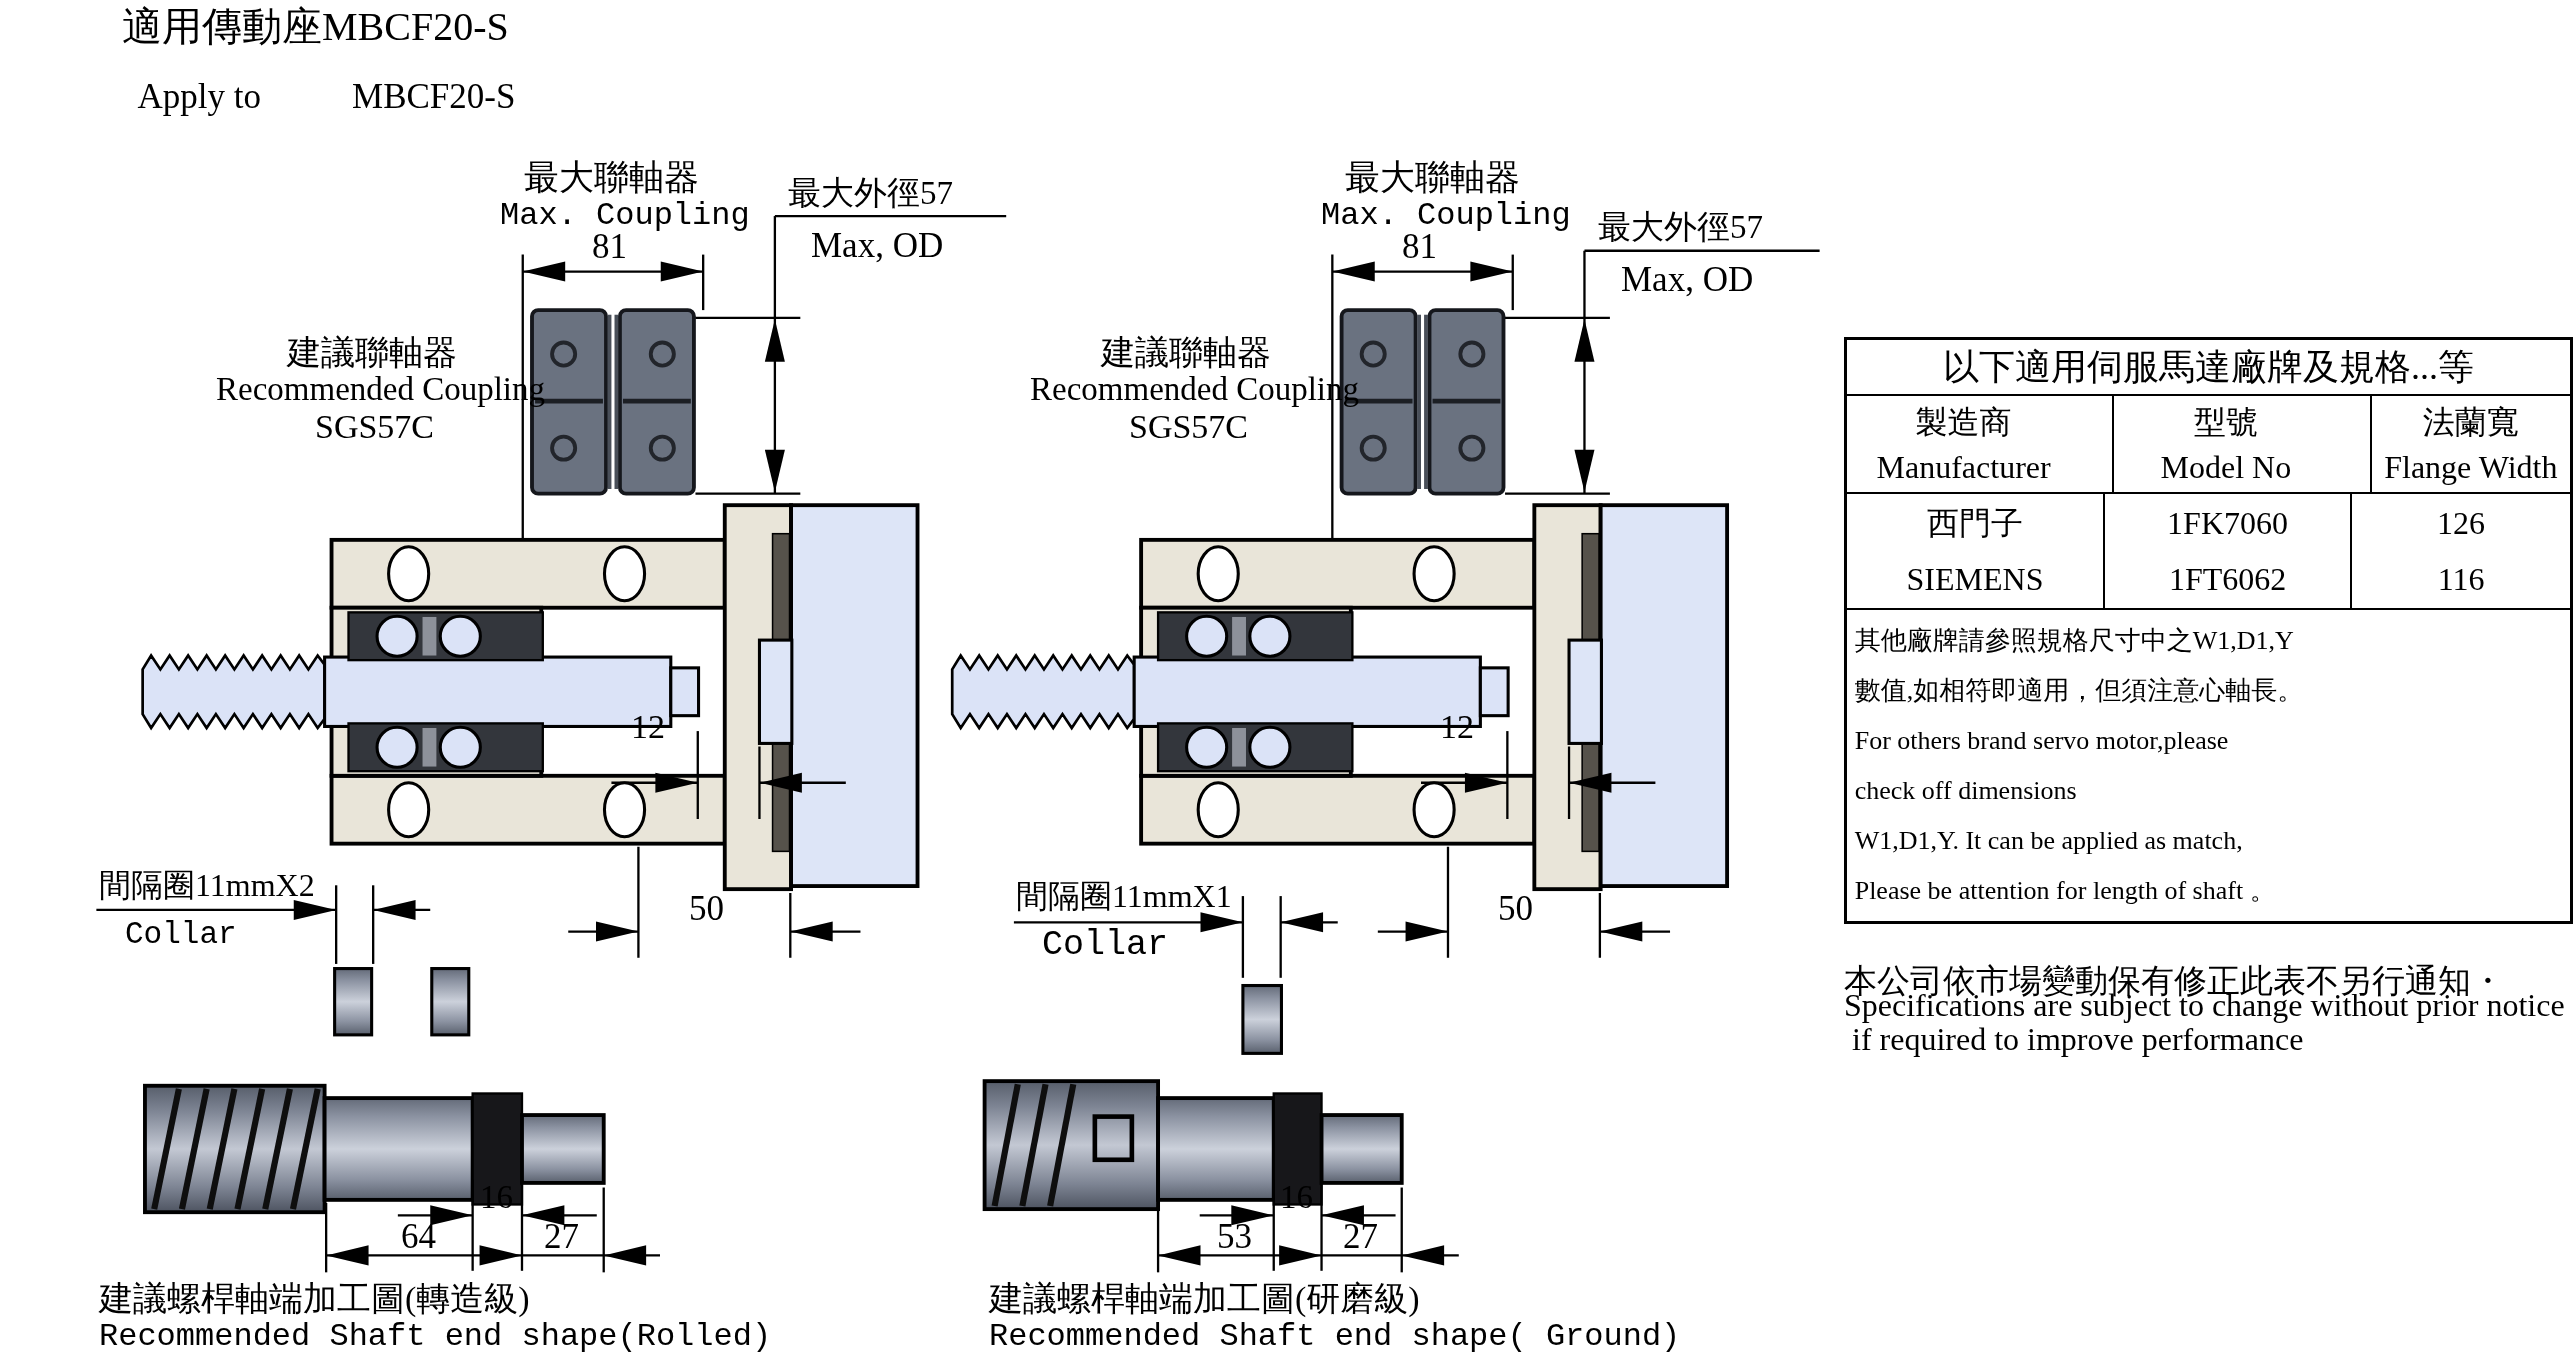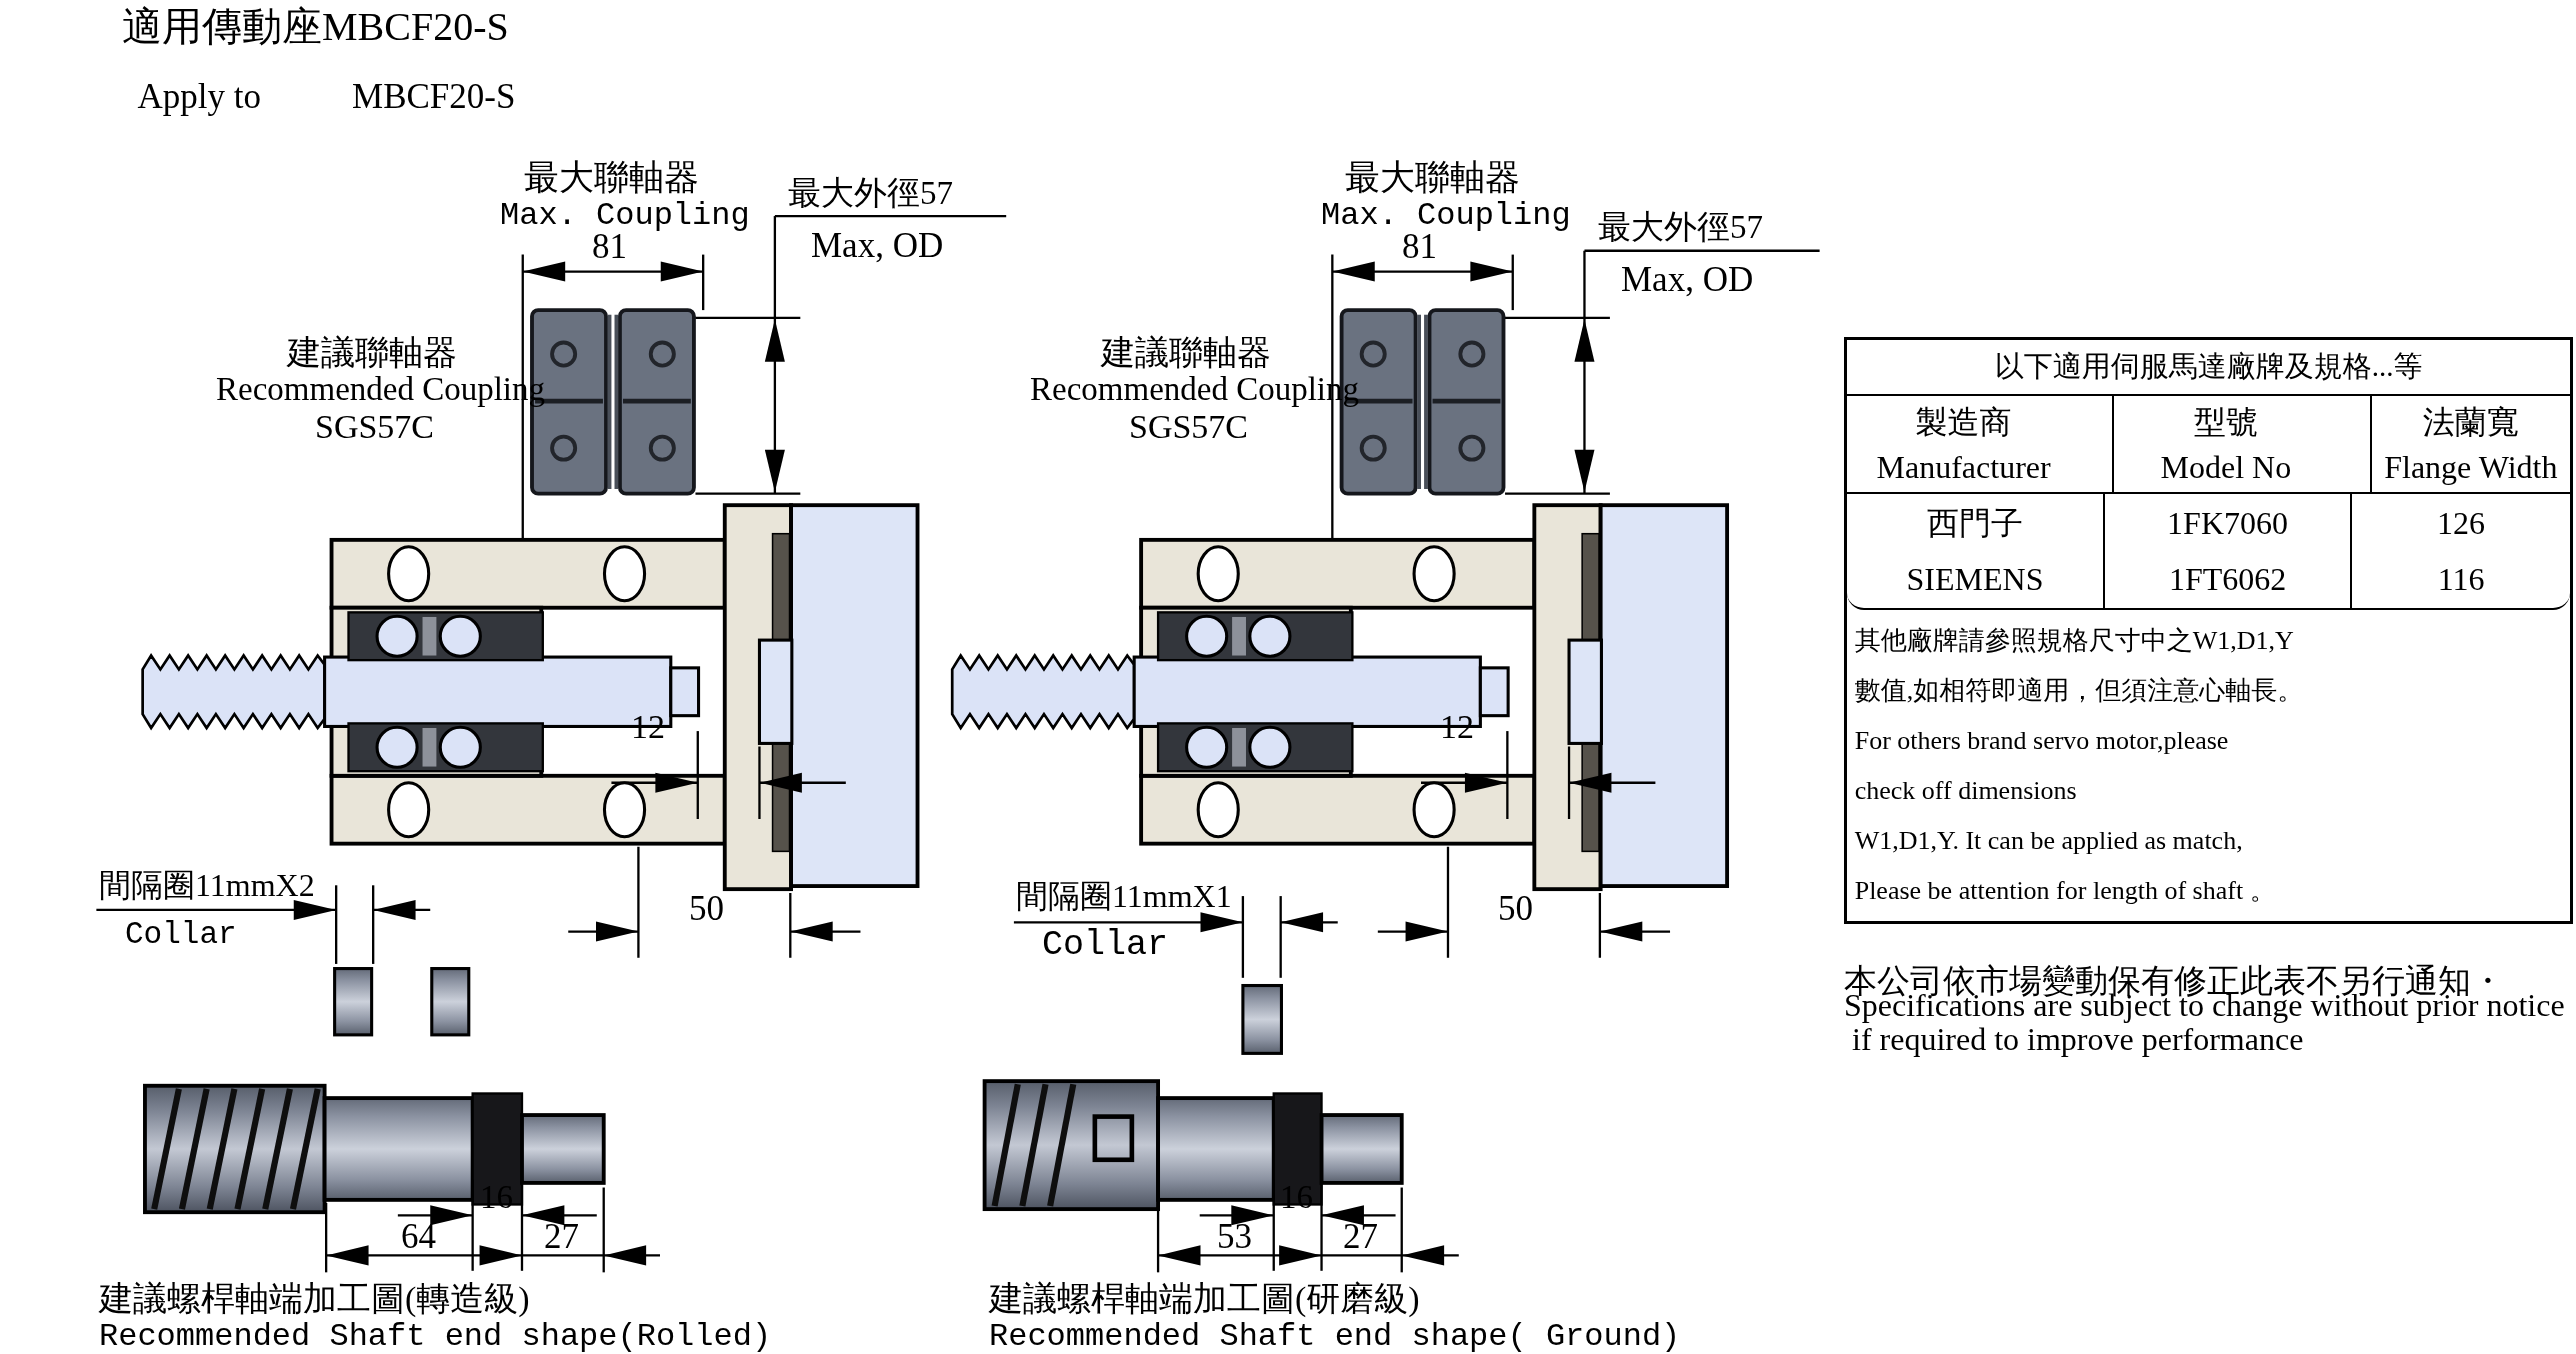--- a/index.html
+++ b/index.html
@@ -6,29 +6,29 @@
   #stage{position:relative;width:2576px;height:1355px;background:#fff;overflow:hidden;
          font-family:"Liberation Serif","DejaVu Serif",serif;color:#000;}
   #drawing{position:absolute;left:0;top:0;}
   .t{position:absolute;white-space:pre;color:#000;line-height:1.08;}
   .cjk{font-family:"Liberation Serif","DejaVu Serif",serif;}
   .srf{font-family:"Liberation Serif","DejaVu Serif",serif;}
   .mono{font-family:"Liberation Mono","DejaVu Sans Mono",monospace;}
   
   .tbl{position:absolute;left:1844px;top:337px;width:729px;border:3.1px solid #000;background:#fff;box-sizing:border-box;}
   .t-title{height:54px;border-bottom:2.3px solid #000;display:flex;align-items:center;justify-content:center;
-           font-size:29px;}
+           font-size:36px;}
   .t-row{display:flex;}
   .t-cell{box-sizing:border-box;display:flex;flex-direction:column;align-items:center;justify-content:center;}
   .t-cell + .t-cell{border-left:2.3px solid #000;}
   .c1{width:35.4%;} .c2{width:34.2%;} .c3{width:30.4%;}
   .t-head{border-bottom:2.3px solid #000;height:96px;gap:32px;}
   .t-head .zh{font-size:32px;line-height:46px;}
   .t-head .en{font-size:32px;line-height:45px;}
-  .t-data{border-bottom:2.3px solid #000;height:114px;border-radius:17px;}
+  .t-data{border-bottom:2.3px solid #000;height:114px;}
   .t-data div{font-size:32px;line-height:56px;text-align:center;}
   .t-notes{padding:6.2px 7.7px 4.6px 7.7px;}
   .t-notes div{font-size:26px;line-height:50px;white-space:pre;}
 </style>
 </head>
 <body>
 
 <div id="stage">
 
 <svg id="drawing" width="2576" height="1355" viewBox="0 0 3341 1757" xmlns="http://www.w3.org/2000/svg" xmlns:xlink="http://www.w3.org/1999/xlink">

